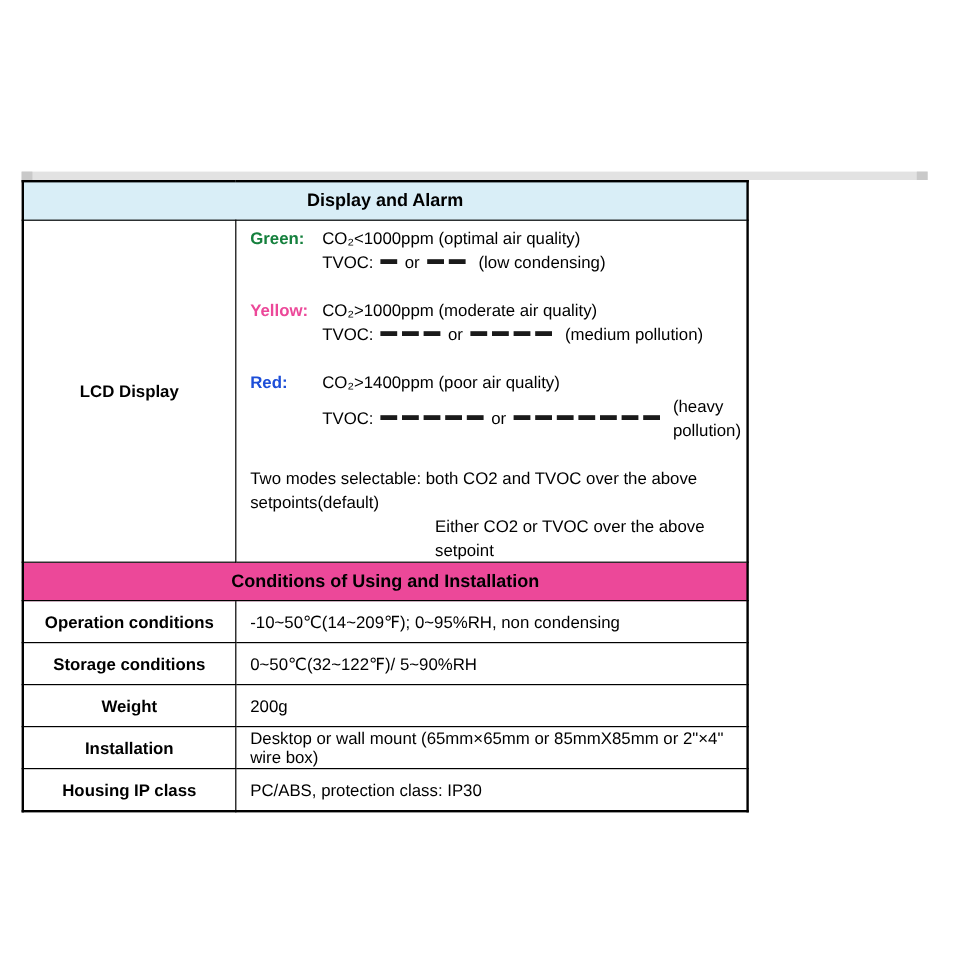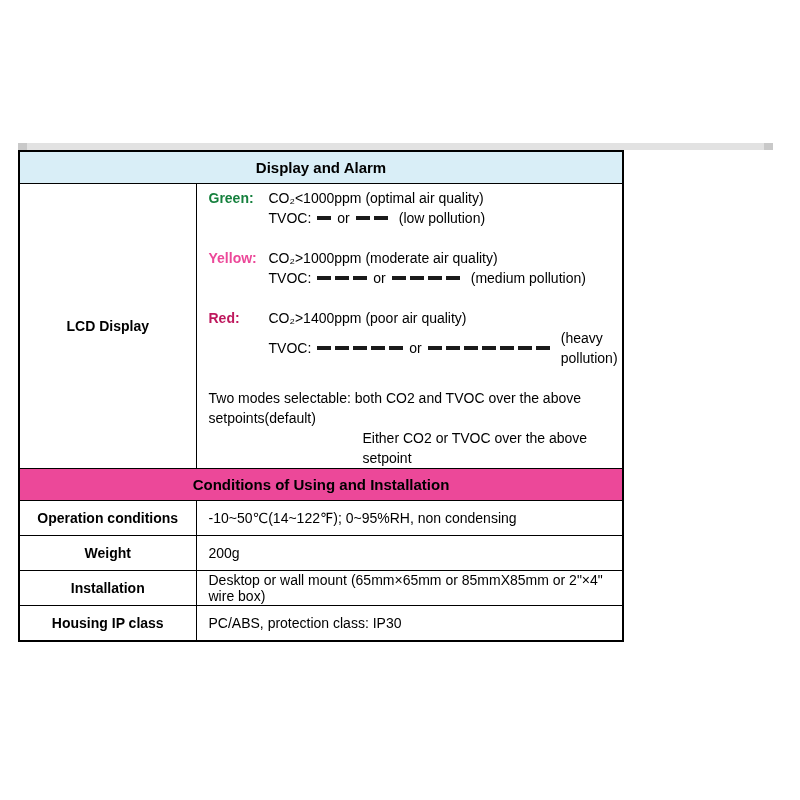--- a/index.html
+++ b/index.html
@@ -88,21 +88,21 @@
           <div class="line tvoc-line">
             <span>TVOC:</span>
             <span class="dash-group">
                   <span class="dash" style="background: rgb(26, 26, 26);"></span>
                 </span>
             <span>or</span>
             <span class="dash-group">
                   <span class="dash" style="background: rgb(26, 26, 26);"></span>
                   <span class="dash" style="background: rgb(26, 26, 26);"></span>
                 </span>
-            <span class="note">(low pollution)</span>
+            <span class="note">(low condensing)</span>
           </div>
         </div>
 
         <div class="level-block">
           <div class="line co2-line">
             <span class="level-name" style="color: #ec4899;">Yellow:</span>
             <span>CO₂&gt;1000ppm (moderate air quality)</span>
           </div>
           <div class="line tvoc-line">
             <span>TVOC:</span>
@@ -117,21 +117,21 @@
                   <span class="dash" style="background: rgb(26, 26, 26);"></span>
                   <span class="dash" style="background: rgb(26, 26, 26);"></span>
                   <span class="dash" style="background: rgb(26, 26, 26);"></span>
                 </span>
             <span class="note">(medium pollution)</span>
           </div>
         </div>
 
         <div class="level-block">
           <div class="line co2-line">
-            <span class="level-name" style="color: #be185d;">Red:</span>
+            <span class="level-name" style="color: #1d4ed8;">Red:</span>
             <span>CO₂&gt;1400ppm (poor air quality)</span>
           </div>
           <div class="line tvoc-line">
             <span>TVOC:</span>
             <span class="dash-group">
                   <span class="dash" style="background: rgb(26, 26, 26);"></span>
                   <span class="dash" style="background: rgb(26, 26, 26);"></span>
                   <span class="dash" style="background: rgb(26, 26, 26);"></span>
                   <span class="dash" style="background: rgb(26, 26, 26);"></span>
                   <span class="dash" style="background: rgb(26, 26, 26);"></span>
@@ -157,21 +157,25 @@
 
       </td>
     </tr>
 
     <tr>
       <td colspan="2" class="hdr" style="background: #ec4899;">Conditions of Using and Installation</td>
     </tr>
 
     <tr class="data-row">
       <td class="row-label">Operation conditions</td>
-      <td class="row-value">-10~50℃(14~122℉); 0~95%RH, non condensing</td>
+      <td class="row-value">-10~50℃(14~209℉); 0~95%RH, non condensing</td>
+    </tr>
+    <tr class="data-row">
+      <td class="row-label">Storage conditions</td>
+      <td class="row-value">0~50℃(32~122℉)/ 5~90%RH</td>
     </tr>
     <tr class="data-row">
       <td class="row-label">Weight</td>
       <td class="row-value">200g</td>
     </tr>
     <tr class="data-row">
       <td class="row-label">Installation</td>
       <td class="row-value">Desktop or wall mount (65mm×65mm or 85mmX85mm or 2"×4" wire box)</td>
     </tr>
     <tr class="data-row">

